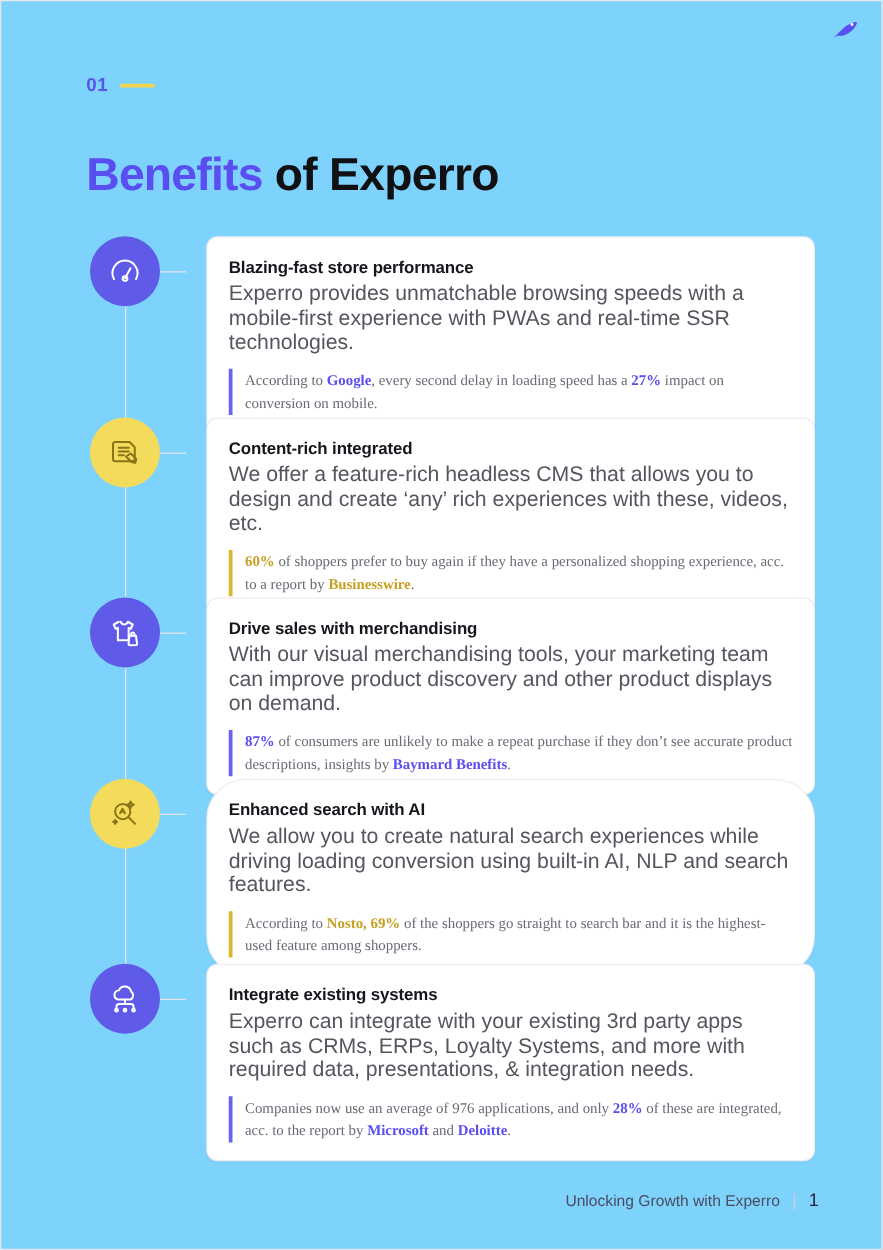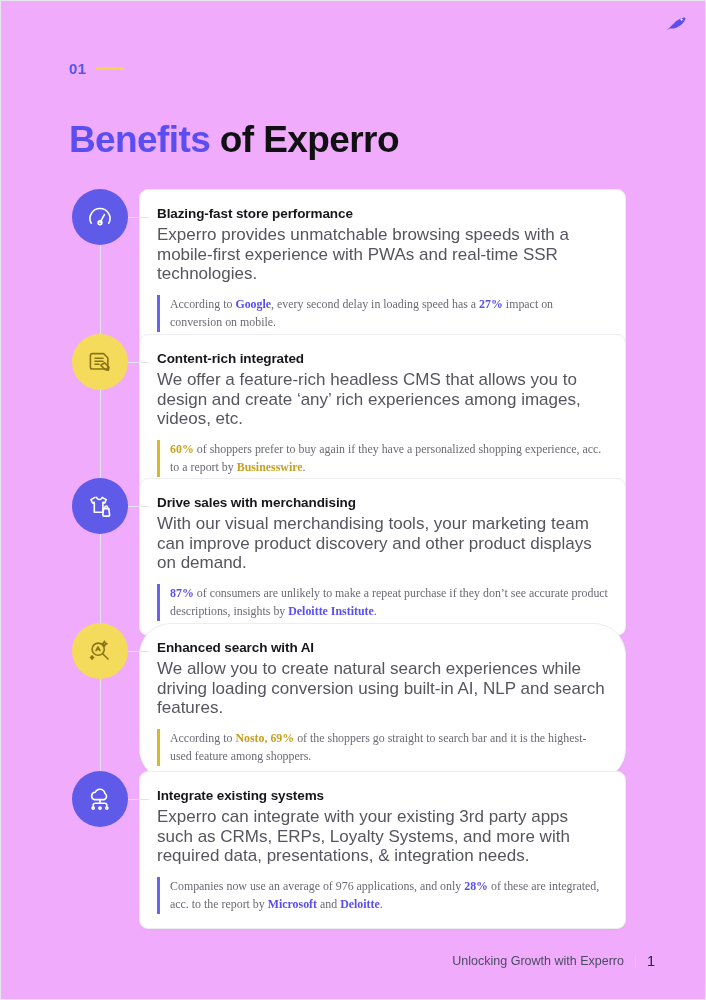--- a/index.html
+++ b/index.html
@@ -8,21 +8,21 @@
     background:#ffffff;
     font-family:"Liberation Sans", sans-serif;
     -webkit-font-smoothing:antialiased;
     overflow:hidden;
   }
   .page{
     position:relative;
     width:706px;height:1000px;
     box-sizing:border-box;
     border:1px solid #e6e6ef;
-    background:#f0abfc;
+    background:#7dd3fc;
     overflow:hidden;
   }
 
   
   .brand-mark{
     position:absolute;top:12px;right:16px;
     width:26px;height:22px;
     display:flex;align-items:center;justify-content:center;
   }
 
@@ -58,21 +58,21 @@
     display:flex;align-items:center;justify-content:center;
     z-index:3;
   }
   .bullet.purple{background:#5f5ae8;}
   .bullet.yellow{background:#f5db5b;}
   .connector{
     position:absolute;left:127px;width:21px;height:1px;background:#e3e3ec;z-index:1;
   }
 
   .card{
-    position:absolute;left:138px;width:487px;
+    position:absolute;left:164px;width:487px;
     box-sizing:border-box;
     background:#fff;
     border:1px solid #ededf2;
     border-radius:9px;
     padding:14px 17px 14px 17px;
     box-shadow:0 1px 2px rgba(20,20,43,.03);
   }
   .card-title{
     font-size:13.5px;font-weight:700;color:#16161c;
     margin:0 0 2px 0;line-height:19px;letter-spacing:-0.1px;
@@ -148,39 +148,39 @@
             <span>
               <svg width="28" height="28" viewBox="0 0 28 28">
                 <path d="M6.2 5.6h11.4l4.2 4.2v9.4a1.8 1.8 0 0 1-1.8 1.8H6.2a1.8 1.8 0 0 1-1.8-1.8V7.4a1.8 1.8 0 0 1 1.8-1.8z" fill="none" stroke="#8a7415" stroke-width="1.6" stroke-linecap="round" stroke-linejoin="round"></path>
                 <path d="M9 10.2h8M9 13.2h8M9 16.2h4" fill="none" stroke="#8a7415" stroke-width="1.6" stroke-linecap="round" stroke-linejoin="round"></path>
                 <path d="M18.6 14.8 23 19.2l-.7 3.1-3.1-.7-4.4-4.4z" fill="none" stroke="#8a7415" stroke-width="1.6" stroke-linecap="round" stroke-linejoin="round"></path>
               </svg>
             </span>
           </div>
           <div class="card" style="top: 0px;">
             <div class="card-title">Content-rich integrated</div>
-            <p class="card-desc">We offer a feature-rich headless CMS that allows you to design and create ‘any’ rich experiences among images, videos, etc.</p>
+            <p class="card-desc">We offer a feature-rich headless CMS that allows you to design and create ‘any’ rich experiences with these, videos, etc.</p>
             <div class="quote gold"><b>60%</b><span> of shoppers prefer to buy again if they have a personalized shopping experience, acc. to a report by </span><b>Businesswire</b><span>.</span></div>
           </div>
         </div>
         <div class="row" style="top: 477px;">
           <div class="connector" style="top: 28px;"></div>
           <div class="bullet purple" style="top: 0px;">
             <span>
               <svg width="28" height="28" viewBox="0 0 28 28">
                 <path d="M9 5.4 5 7.6l1.5 3.4 1.8-.7v9.9h8.6V10.3l1.8.7L20.2 7.6 16.2 5.4a2.9 2.9 0 0 1-5.6 0" fill="none" stroke="#ffffff" stroke-width="1.6" stroke-linecap="round" stroke-linejoin="round"></path>
                 <path d="M17.6 16.6h5.2l.8 6.4a1 1 0 0 1-1 1.1h-4.8a1 1 0 0 1-1-1.1z" fill="none" stroke="#ffffff" stroke-width="1.6" stroke-linecap="round" stroke-linejoin="round"></path>
                 <path d="M18.9 16.6v-1.3a1.3 1.3 0 0 1 2.6 0v1.3" fill="none" stroke="#ffffff" stroke-width="1.6" stroke-linecap="round" stroke-linejoin="round"></path>
               </svg>
             </span>
           </div>
           <div class="card" style="top: 0px;">
             <div class="card-title">Drive sales with merchandising</div>
             <p class="card-desc">With our visual merchandising tools, your marketing team can improve product discovery and other product displays on demand.</p>
-            <div class="quote"><b>87%</b><span> of consumers are unlikely to make a repeat purchase if they don’t see accurate product descriptions, insights by </span><b>Deloitte Institute</b><span>.</span></div>
+            <div class="quote"><b>87%</b><span> of consumers are unlikely to make a repeat purchase if they don’t see accurate product descriptions, insights by </span><b>Baymard Benefits</b><span>.</span></div>
           </div>
         </div>
         <div class="row" style="top: 622px;">
           <div class="connector" style="top: 28px;"></div>
           <div class="bullet yellow" style="top: 0px;">
             <span>
               <svg width="28" height="28" viewBox="0 0 28 28">
                 <circle cx="12.2" cy="12.2" r="6.1" fill="none" stroke="#8a7415" stroke-width="1.6" stroke-linecap="round" stroke-linejoin="round"></circle>
                 <path d="M16.7 16.7 22 22" fill="none" stroke="#8a7415" stroke-width="1.6" stroke-linecap="round" stroke-linejoin="round"></path>
                 <path d="M18.4 4.2l.8 1.8 1.8.8-1.8.8-.8 1.8-.8-1.8-1.8-.8 1.8-.8z" fill="none" stroke="#8a7415" stroke-width="1.6" stroke-linecap="round" stroke-linejoin="round"></path>

